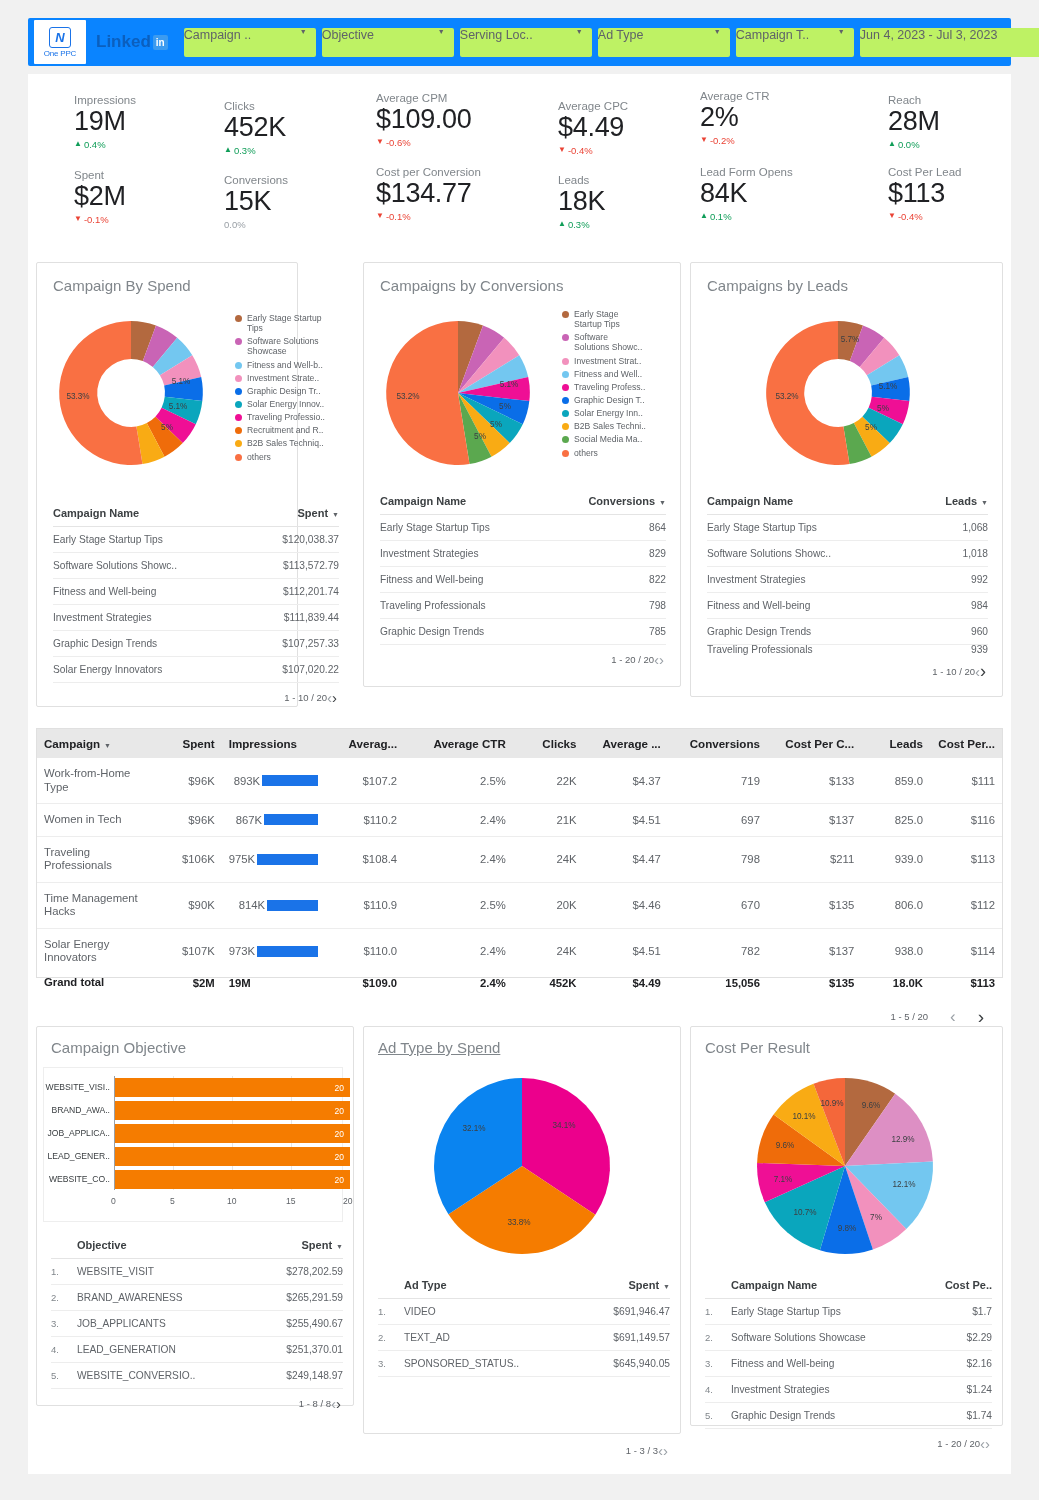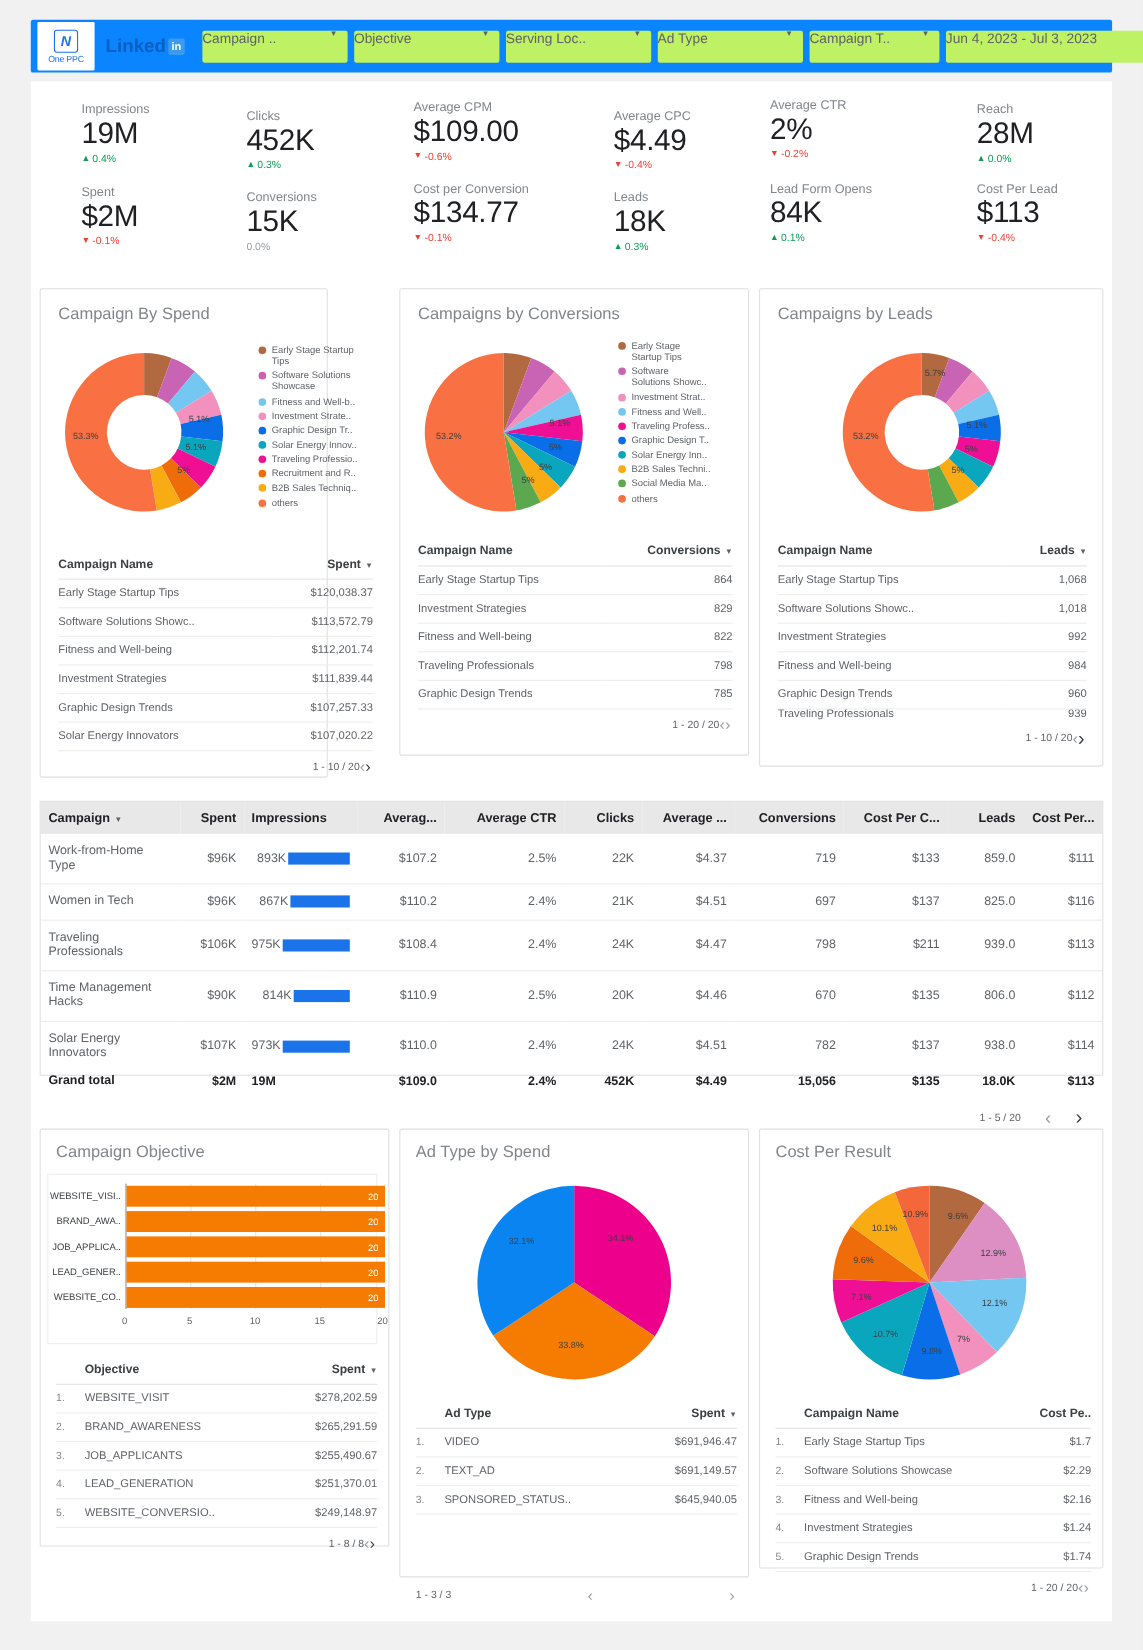--- a/index.html
+++ b/index.html
@@ -780,21 +780,21 @@
         </table>
         <div class="pager">
           <span>1 - 8 / 8</span>
           <span class="pg-arrow">‹</span>
           <span class="pg-arrow active">›</span>
         </div>
       </div>
     </div>
 
     <div class="panel" style="left:335px; top:952px; width:318px; height:408px;">
-      <div class="panel-title" style="position:absolute;left:14px;top:12px;">Ad Type by Spend</div>
+      <div class="panel-title" style="position:absolute;left:14px;top:12px;text-decoration:underline;">Ad Type by Spend</div>
       <svg class="chart-svg" style="position:absolute;left:6px;top:40px;" width="304" height="198" viewBox="0 0 304 198">
         <g transform="translate(152,99)">
           <path d="M 0 0 L 0 -88 A 88 88 0 0 1 73.3 48.7 Z" fill="#ec008c"></path>
           <path d="M 0 0 L 73.3 48.7 A 88 88 0 0 1 -73.6 48.2 Z" fill="#f57c00"></path>
           <path d="M 0 0 L -73.6 48.2 A 88 88 0 0 1 0 -88 Z" fill="#0a84f0"></path>
           <text class="slice-lbl" x="42" y="-38" text-anchor="middle">34.1%</text>
           <text class="slice-lbl" x="-3" y="59" text-anchor="middle">33.8%</text>
           <text class="slice-lbl" x="-48" y="-35" text-anchor="middle">32.1%</text>
         </g>
       </svg>
@@ -819,21 +819,21 @@
                 <td>TEXT_AD</td>
                 <td class="num">$691,149.57</td>
               </tr>
             <tr>
                 <td class="idx">3.</td>
                 <td>SPONSORED_STATUS..</td>
                 <td class="num">$645,940.05</td>
               </tr>
           </tbody>
         </table>
-        <div class="pager" style="margin-top:66px;justify-content:space-between;">
+        <div class="pager" style="margin-top:66px;">
           <span>1 - 3 / 3</span>
           <span class="pg-arrow">‹</span>
           <span class="pg-arrow">›</span>
         </div>
       </div>
     </div>
 
     <div class="panel" style="left:662px; top:952px; width:313px; height:400px;">
       <div class="panel-title" style="position:absolute;left:14px;top:12px;">Cost Per Result</div>
       <svg class="chart-svg" style="position:absolute;left:6px;top:40px;" width="300" height="198" viewBox="0 0 300 198">

